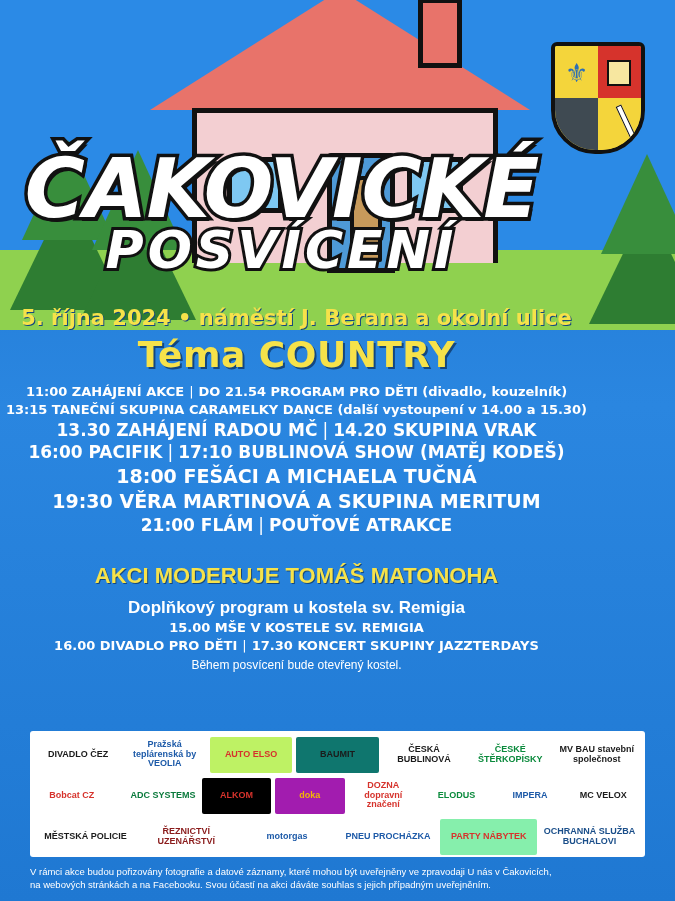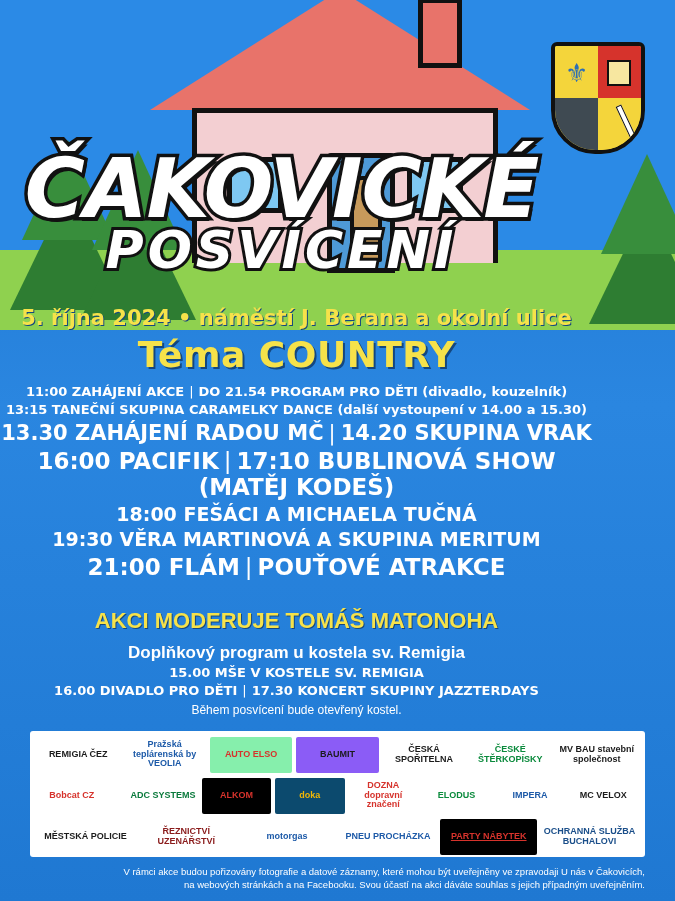--- a/index.html
+++ b/index.html
@@ -143,22 +143,22 @@
     text-shadow:2px 2px 0 #14477f;
     letter-spacing:.5px;margin-bottom:10px;
   }
   .prog{
     font-family:"DejaVu Sans",sans-serif;
     color:#ffffff;font-weight:bold;
   }
   .prow{margin:3px 0;line-height:1.15;}
   .sep{padding:0 5px;font-weight:normal;}
   .s13{font-size:13px;}
-  .s15{font-size:21px;}
-  .s17{font-size:23px;}
+  .s15{font-size:17px;}
+  .s17{font-size:17px;}
   .s19{font-size:19px;}
   .mod{
     color:#f6e24a;font-size:22px;font-weight:bold;margin-top:28px;
     text-shadow:1px 1px 0 #14477f;
   }
   .church-title{
     font-size:17px;font-weight:bold;margin-top:9px;color:#ffffff;
   }
   .note{font-size:12px;margin-top:4px;}
 
@@ -168,21 +168,21 @@
     background:#ffffff;border-radius:3px;
     padding:4px 5px;box-sizing:border-box;
   }
   .sp-row{display:flex;justify-content:space-between;align-items:center;height:39px;margin-bottom:2px;}
   .sp{
     flex:1;margin:0 2px;height:36px;display:flex;align-items:center;justify-content:center;
     font-size:9px;font-weight:bold;text-align:center;line-height:1.05;
     border-radius:2px;overflow:hidden;padding:1px 2px;box-sizing:border-box;
   }
   .disclaimer{
-    position:absolute;left:30px;top:866px;width:615px;text-align:right;
+    position:absolute;left:30px;top:866px;width:615px;text-align:left;
     color:#ffffff;font-size:9.5px;line-height:1.35;
   }
 </style>
 </head>
 <body>
 
 <div class="poster">
 
   <div class="art">
     <div class="sky"></div>
@@ -252,44 +252,44 @@
     <div class="church-title">Doplňkový program u kostela sv. Remigia</div>
     <div class="prog" id="church-list">
         <div class="prow s13"><span>15.00 </span><span>MŠE V KOSTELE SV. REMIGIA</span></div>
         <div class="prow s13"><span>16.00 </span><span>DIVADLO PRO DĚTI</span><span class="sep">|</span><span>17.30 </span><span>KONCERT SKUPINY JAZZTERDAYS</span></div>
       </div>
     <div class="note">Během posvícení bude otevřený kostel.</div>
   </div>
 
   <div class="sponsors" id="sponsors">
       <div class="sp-row">
-        <div class="sp" style="background: rgb(255, 255, 255); color: rgb(27, 27, 27);">REMIGIA ČEZ</div>
+        <div class="sp" style="background: rgb(255, 255, 255); color: rgb(27, 27, 27);">DIVADLO ČEZ</div>
         <div class="sp" style="background: rgb(255, 255, 255); color: rgb(29, 90, 168);">Pražská teplárenská by VEOLIA</div>
-        <div class="sp" style="background: #86efac; color: rgb(214, 51, 44);">AUTO ELSO</div>
-        <div class="sp" style="background: #8b5cf6; color: rgb(27, 27, 27);">BAUMIT</div>
-        <div class="sp" style="background: rgb(255, 255, 255); color: rgb(27, 27, 27);">ČESKÁ SPOŘITELNA</div>
+        <div class="sp" style="background: #bef264; color: rgb(214, 51, 44);">AUTO ELSO</div>
+        <div class="sp" style="background: #0f766e; color: rgb(27, 27, 27);">BAUMIT</div>
+        <div class="sp" style="background: rgb(255, 255, 255); color: rgb(27, 27, 27);">ČESKÁ BUBLINOVÁ</div>
         <div class="sp" style="background: rgb(255, 255, 255); color: rgb(10, 138, 60);">ČESKÉ ŠTĚRKOPÍSKY</div>
         <div class="sp" style="background: rgb(255, 255, 255); color: rgb(27, 27, 27);">MV BAU stavební společnost</div>
       </div>
       <div class="sp-row">
         <div class="sp" style="background: rgb(255, 255, 255); color: rgb(214, 51, 44);">Bobcat CZ</div>
         <div class="sp" style="background: rgb(255, 255, 255); color: rgb(10, 122, 60); margin-left: 20px;">ADC SYSTEMS</div>
         <div class="sp" style="background: #000000; color: rgb(214, 51, 44);">ALKOM</div>
-        <div class="sp" style="background: #0c4a6e; color: rgb(242, 183, 5);">doka</div>
+        <div class="sp" style="background: #a21caf; color: rgb(242, 183, 5);">doka</div>
         <div class="sp" style="background: rgb(255, 255, 255); color: rgb(214, 51, 44);">DOZNA dopravní značení</div>
         <div class="sp" style="background: rgb(255, 255, 255); color: rgb(10, 138, 60);">ELODUS</div>
         <div class="sp" style="background: rgb(255, 255, 255); color: rgb(29, 90, 168);">IMPERA</div>
         <div class="sp" style="background: rgb(255, 255, 255); color: rgb(27, 27, 27);">MC VELOX</div>
       </div>
       <div class="sp-row">
         <div class="sp" style="background: rgb(255, 255, 255); color: rgb(27, 27, 27);">MĚSTSKÁ POLICIE</div>
         <div class="sp" style="background: rgb(255, 255, 255); color: rgb(138, 27, 27);">ŘEZNICTVÍ UZENÁŘSTVÍ</div>
         <div class="sp" style="background: rgb(255, 255, 255); color: rgb(29, 90, 168);">motorgas</div>
         <div class="sp" style="background: rgb(255, 255, 255); color: rgb(29, 90, 168);">PNEU PROCHÁZKA</div>
-        <div class="sp" style="background: #000000; color: rgb(214, 51, 44); text-decoration: underline;">PARTY NÁBYTEK</div>
+        <div class="sp" style="background: #86efac; color: rgb(214, 51, 44);">PARTY NÁBYTEK</div>
         <div class="sp" style="background: rgb(255, 255, 255); color: rgb(27, 79, 138);">OCHRANNÁ SLUŽBA BUCHALOVI</div>
       </div>
     </div>
 
   <div class="disclaimer">
     <div>V rámci akce budou pořizovány fotografie a datové záznamy, které mohou být uveřejněny ve zpravodaji U nás v Čakovicích,</div>
     <div>na webových stránkách a na Facebooku. Svou účastí na akci dáváte souhlas s jejich případným uveřejněním.</div>
   </div>
 
 </div>

